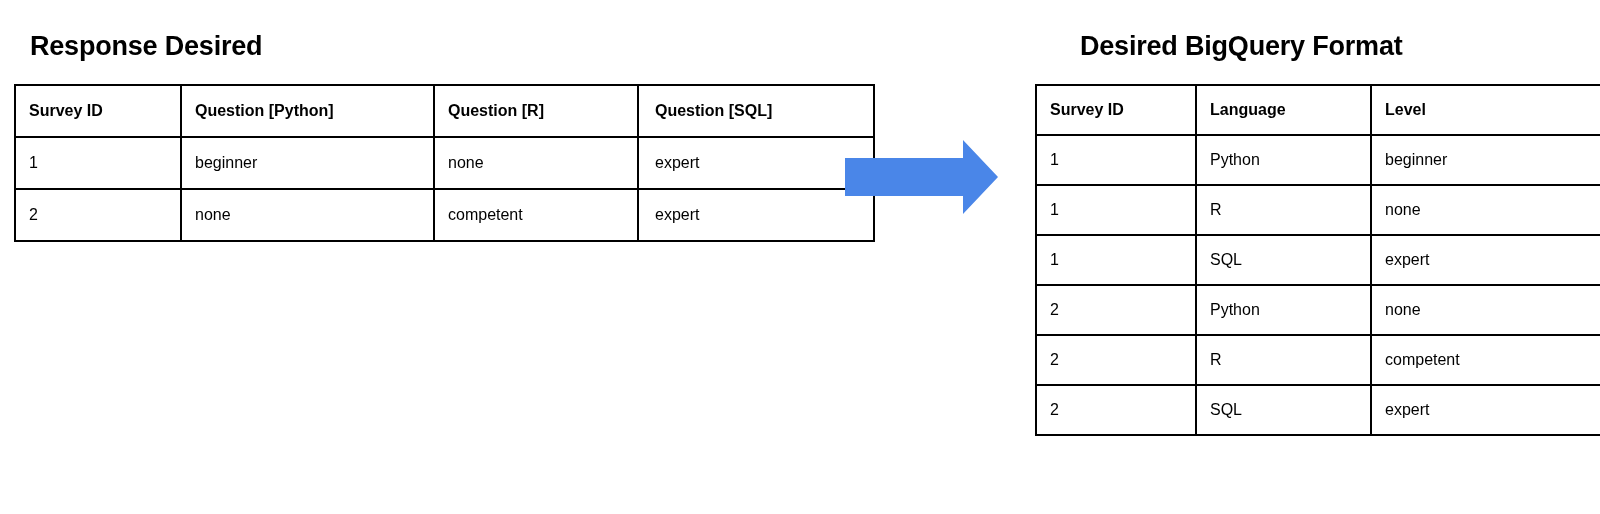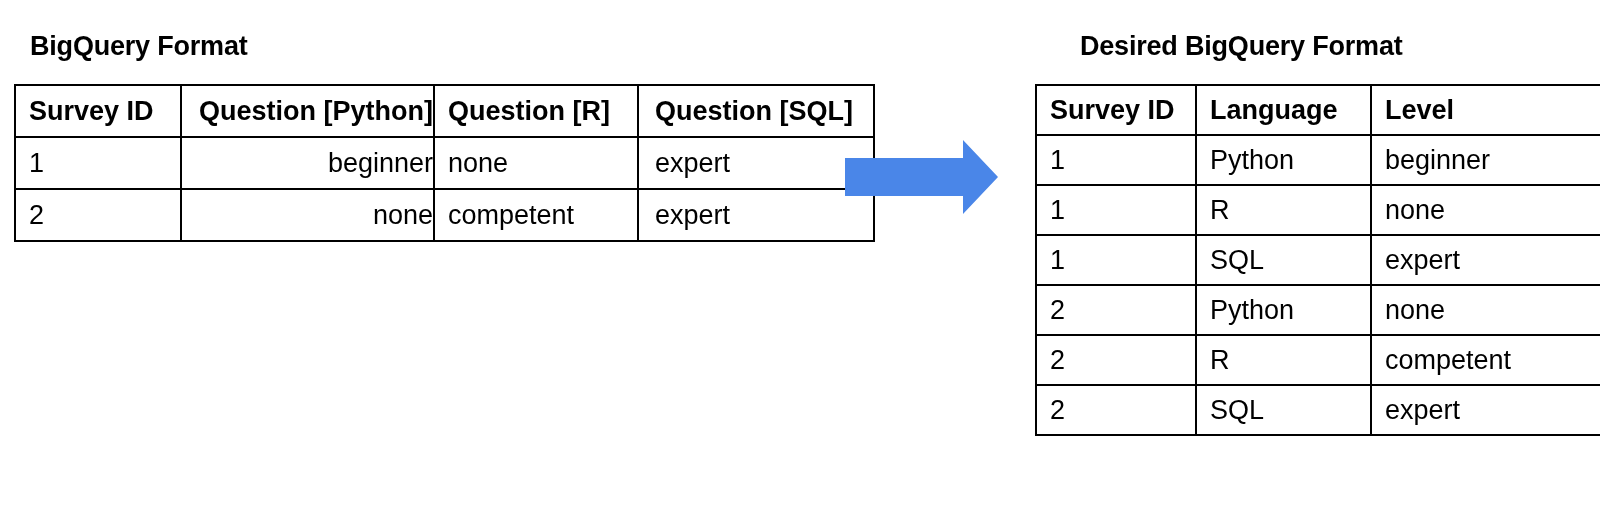--- a/index.html
+++ b/index.html
@@ -27,51 +27,51 @@
     position: absolute;
     border-collapse: collapse;
     table-layout: fixed;
     background: #ffffff;
   }
   th, td {
     border: 2px solid #000000;
     text-align: left;
     vertical-align: middle;
     padding: 0 0 0 13px;
-    font-size: 27px;
+    font-size: 16px;
     white-space: nowrap;
     overflow: hidden;
   }
   th { font-weight: bold; }
 
   #left-table  { left: 14px;  top: 84px; width: 796px; }
   #left-table th, #left-table td { height: 50px; }
   #left-table th:nth-child(1), #left-table td:nth-child(1) { width: 151px; }
-  #left-table th:nth-child(2), #left-table td:nth-child(2) { width: 238px; text-align: right; }
+  #left-table th:nth-child(2), #left-table td:nth-child(2) { width: 238px; }
   #left-table th:nth-child(3), #left-table td:nth-child(3) { width: 189px; }
   #left-table th:nth-child(4), #left-table td:nth-child(4) { width: 218px; padding-left: 16px; }
 
   #right-table { left: 1035px; top: 84px; width: 525px; }
   #right-table th, #right-table td { height: 48px; }
   #right-table th:nth-child(1), #right-table td:nth-child(1) { width: 145px; }
   #right-table th:nth-child(2), #right-table td:nth-child(2) { width: 160px; border-radius: 13px; }
   #right-table th:nth-child(3), #right-table td:nth-child(3) { width: 220px; }
 
   #arrow {
     position: absolute;
     left: 845px;
     top: 140px;
     width: 153px;
     height: 74px;
   }
 </style>
 </head>
 <body>
 
-<div id="left-title" class="panel-title">BigQuery Format</div>
+<div id="left-title" class="panel-title">Response Desired</div>
 
 <table id="left-table">
     <thead>
       <tr>
         <th>Survey ID</th>
         <th>Question [Python]</th>
         <th>Question [R]</th>
         <th>Question [SQL]</th>
       </tr>
     </thead>

